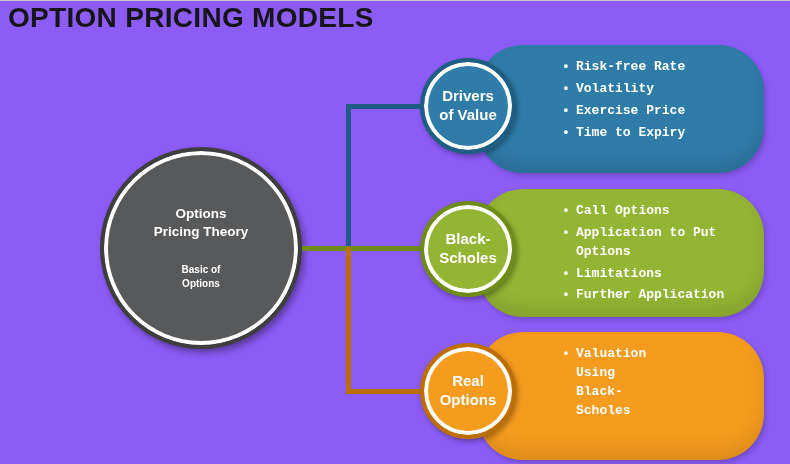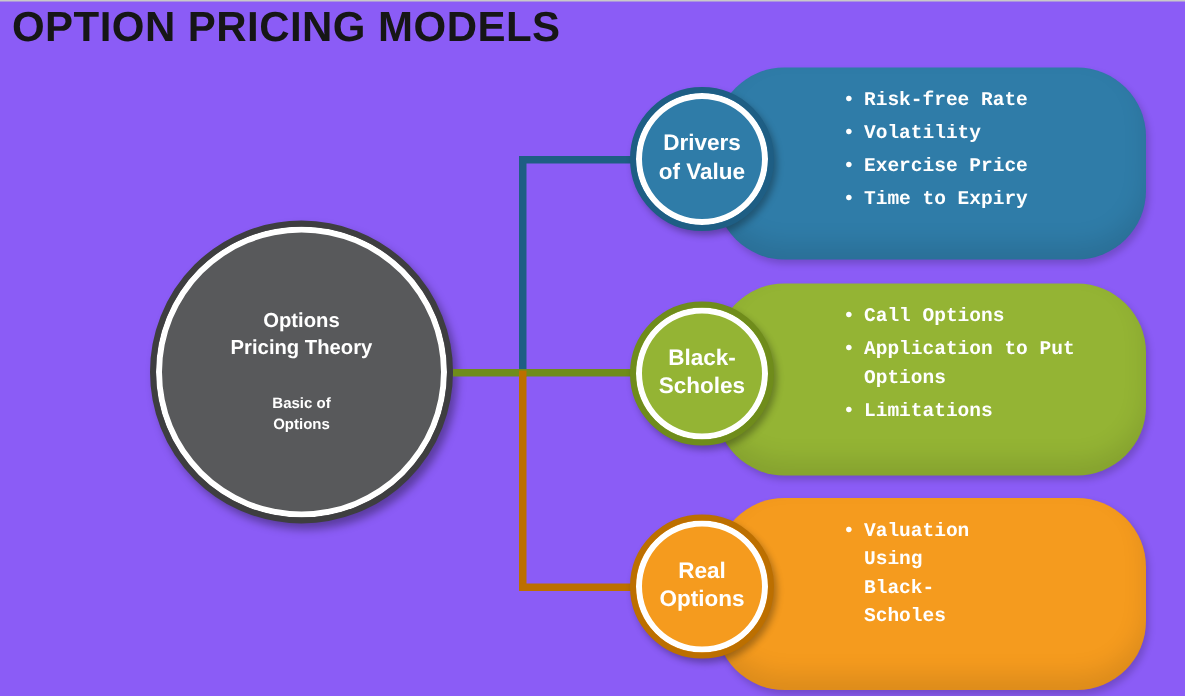--- a/index.html
+++ b/index.html
@@ -144,20 +144,21 @@
   </div>
 
   <div class="branch b1" style="--c: #94B434; --d: #6F8C1B;">
     <div class="conn conn-h"></div>
     <div class="pill">
       <ul class="items">
         <li>Call Options</li>
         <li>Application to Put
 Options</li>
         <li>Limitations</li>
+        <li>Further Application</li>
       </ul>
     </div>
     <div class="bcircle">
       <span class="blabel">Black-
 Scholes</span>
     </div>
   </div>
 
   <div class="branch b2" style="--c: #F59B1E; --d: #BC6F00;">
     <div class="conn conn-v"></div>

